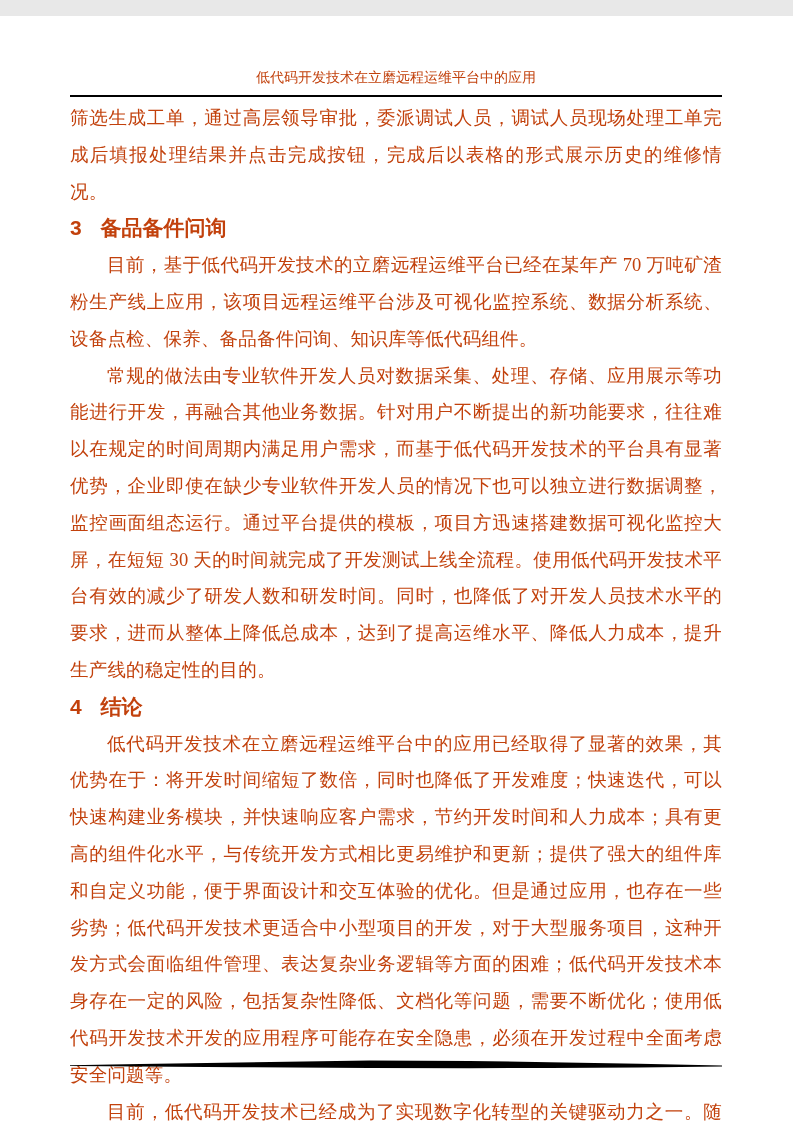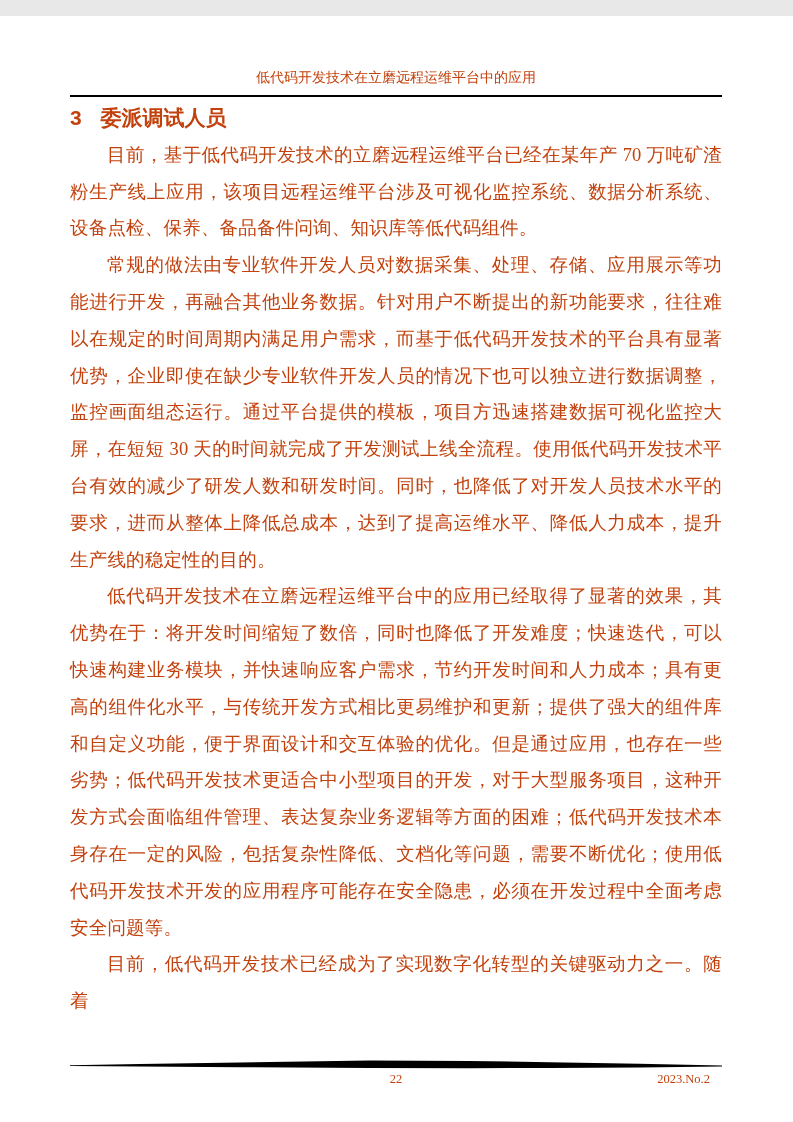--- a/index.html
+++ b/index.html
@@ -93,41 +93,41 @@
 
 <div class="page">
   <div class="content">
 
     <div class="header">
       <div class="running-title">低代码开发技术在立磨远程运维平台中的应用</div>
     </div>
 
     <div class="body-text">
 
+      <p>筛选生成工单，通过高层领导审批，委派调试人员，调试人员现场处理工单完成后填报处理结果并点击完成按钮，完成后以表格的形式展示历史的维修情况。</p>
 
       <h2 class="section-heading">
-        <span class="sec-num">3</span><span class="sec-title">委派调试人员</span>
+        <span class="sec-num">3</span><span class="sec-title">备品备件问询</span>
       </h2>
 
       <p class="indent">目前，基于低代码开发技术的立磨远程运维平台已经在某年产 70 万吨矿渣粉生产线上应用，该项目远程运维平台涉及可视化监控系统、数据分析系统、设备点检、保养、备品备件问询、知识库等低代码组件。</p>
 
       <p class="indent">常规的做法由专业软件开发人员对数据采集、处理、存储、应用展示等功能进行开发，再融合其他业务数据。针对用户不断提出的新功能要求，往往难以在规定的时间周期内满足用户需求，而基于低代码开发技术的平台具有显著优势，企业即使在缺少专业软件开发人员的情况下也可以独立进行数据调整，监控画面组态运行。通过平台提供的模板，项目方迅速搭建数据可视化监控大屏，在短短 30 天的时间就完成了开发测试上线全流程。使用低代码开发技术平台有效的减少了研发人数和研发时间。同时，也降低了对开发人员技术水平的要求，进而从整体上降低总成本，达到了提高运维水平、降低人力成本，提升生产线的稳定性的目的。</p>
 
+      <h2 class="section-heading">
+        <span class="sec-num">4</span><span class="sec-title">结论</span>
+      </h2>
 
       <p class="indent">低代码开发技术在立磨远程运维平台中的应用已经取得了显著的效果，其优势在于：将开发时间缩短了数倍，同时也降低了开发难度；快速迭代，可以快速构建业务模块，并快速响应客户需求，节约开发时间和人力成本；具有更高的组件化水平，与传统开发方式相比更易维护和更新；提供了强大的组件库和自定义功能，便于界面设计和交互体验的优化。但是通过应用，也存在一些劣势；低代码开发技术更适合中小型项目的开发，对于大型服务项目，这种开发方式会面临组件管理、表达复杂业务逻辑等方面的困难；低代码开发技术本身存在一定的风险，包括复杂性降低、文档化等问题，需要不断优化；使用低代码开发技术开发的应用程序可能存在安全隐患，必须在开发过程中全面考虑安全问题等。</p>
 
       <p class="indent">目前，低代码开发技术已经成为了实现数字化转型的关键驱动力之一。随着</p>
 
     </div>
   </div>
 
   <div class="footer">
     <svg class="footer-rule-svg" viewBox="0 0 653 9" preserveAspectRatio="none" aria-hidden="true">
       <polygon fill="#000000" points="
         0,5.2 70,4.0 170,2.4 300,0.6 400,1.0 480,2.2 570,3.8 653,5.4
         653,6.6 570,7.4 480,8.0 400,8.2 300,8.0 170,7.2 70,6.4 0,6.0"></polygon>
     </svg>
-    <div class="footer-row">
-      <span class="page-number">22</span>
-      <span class="issue-label">2023.No.2</span>
-    </div>
   </div>
 </div>
 
 </body></html>

